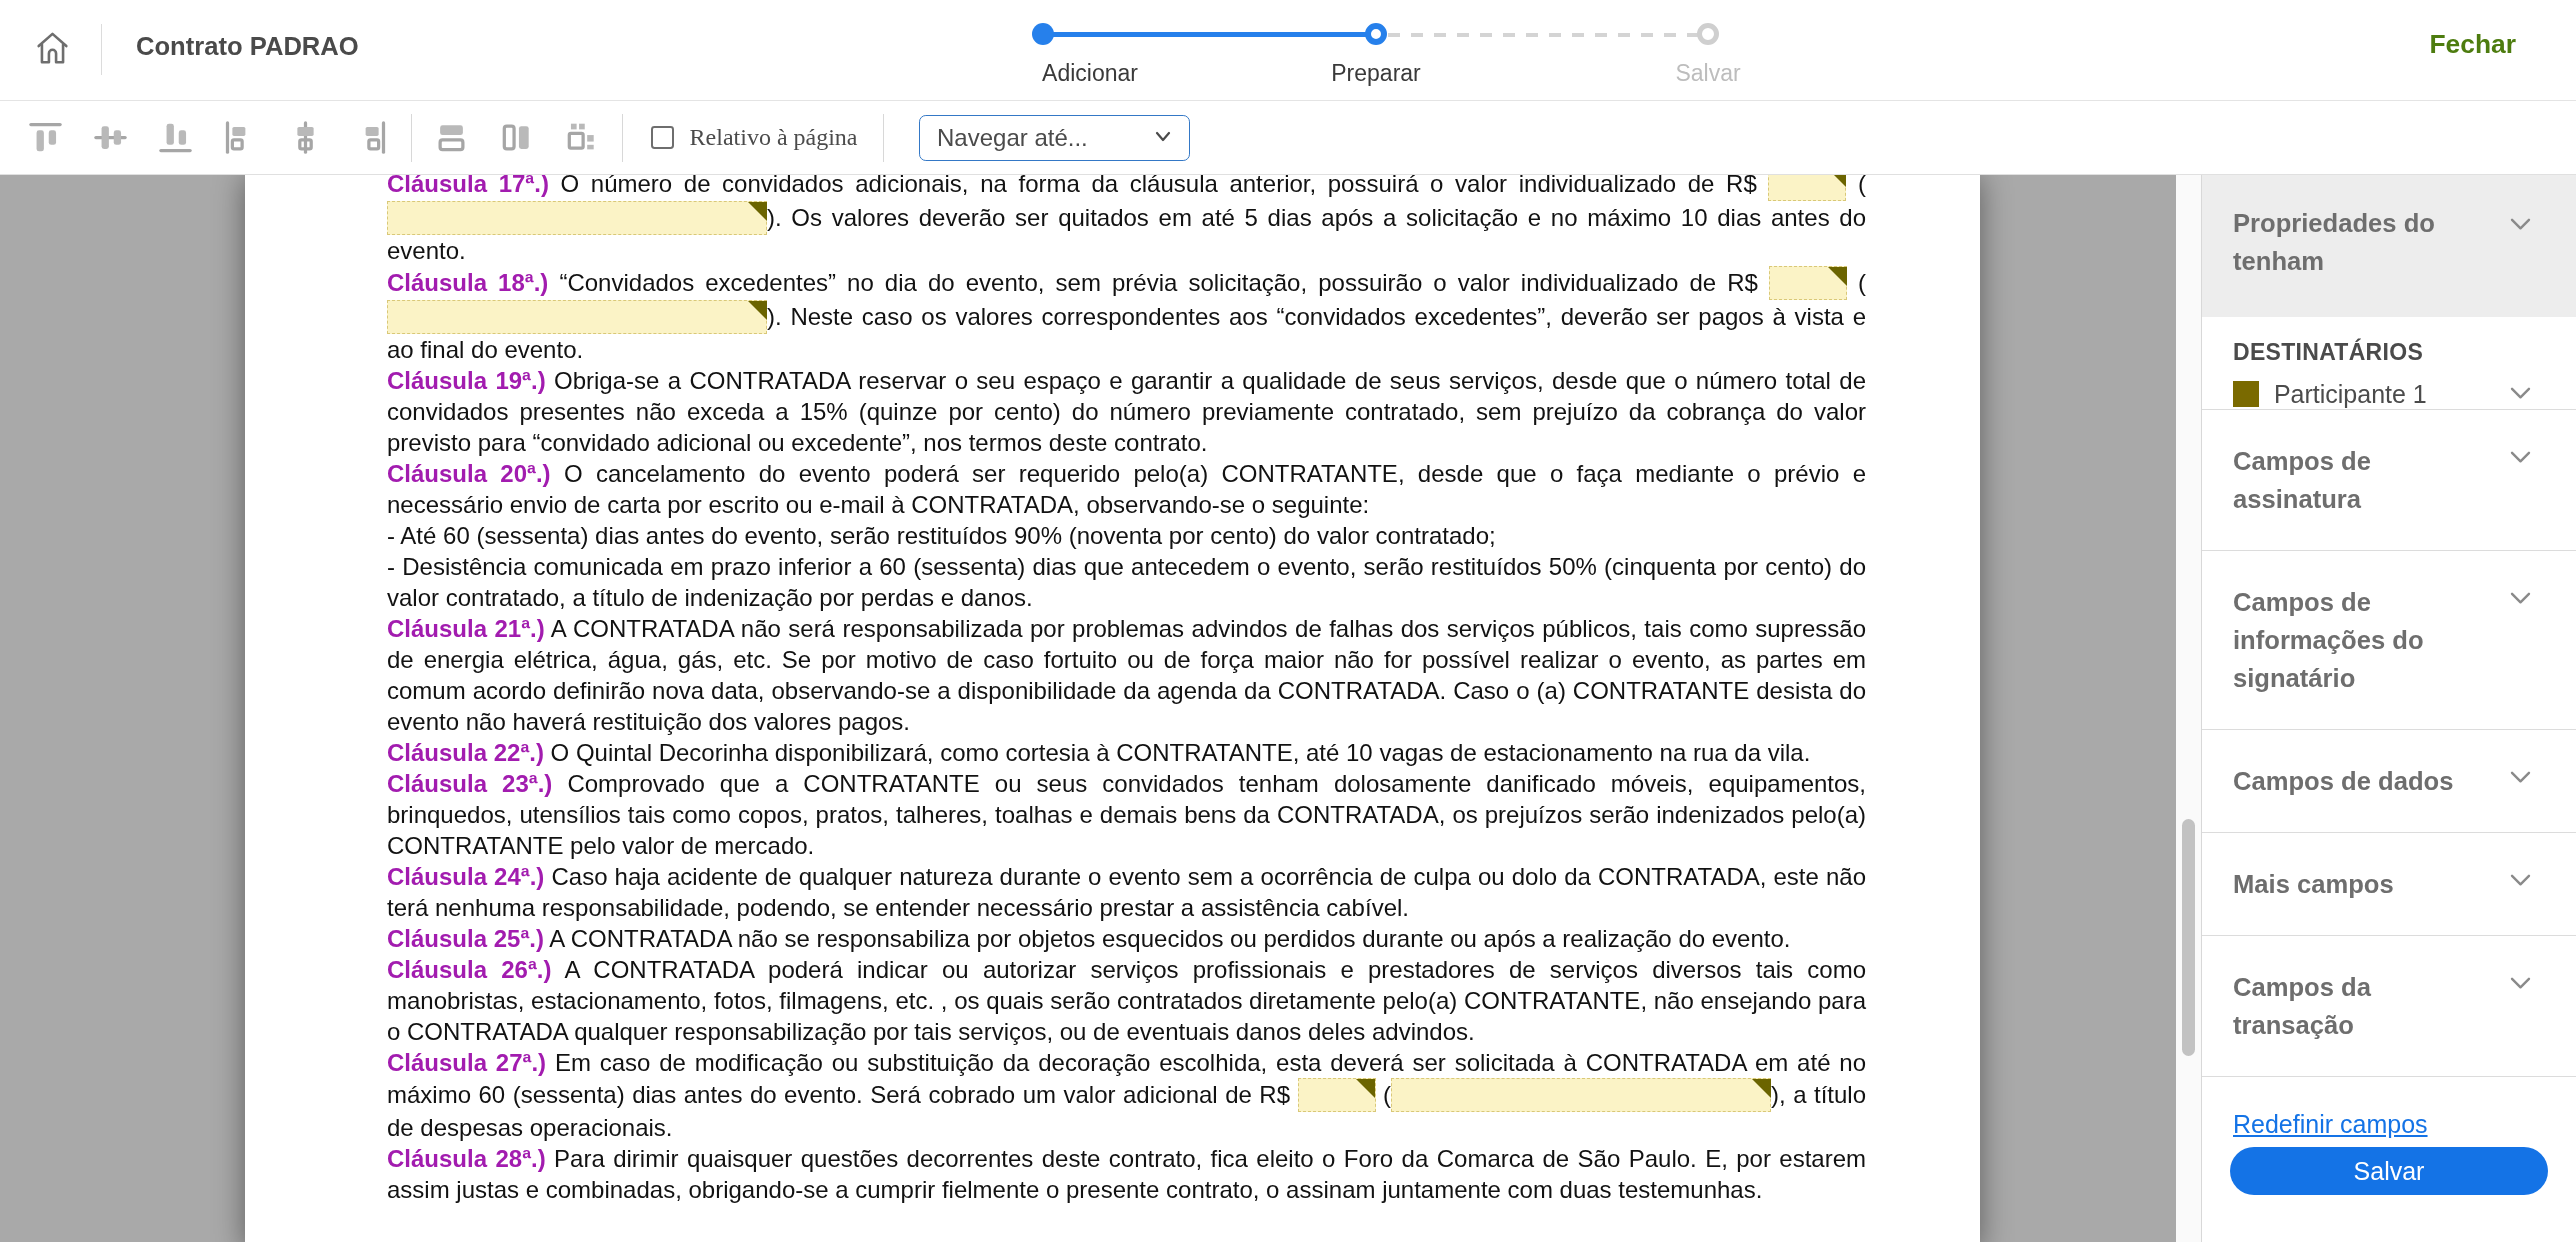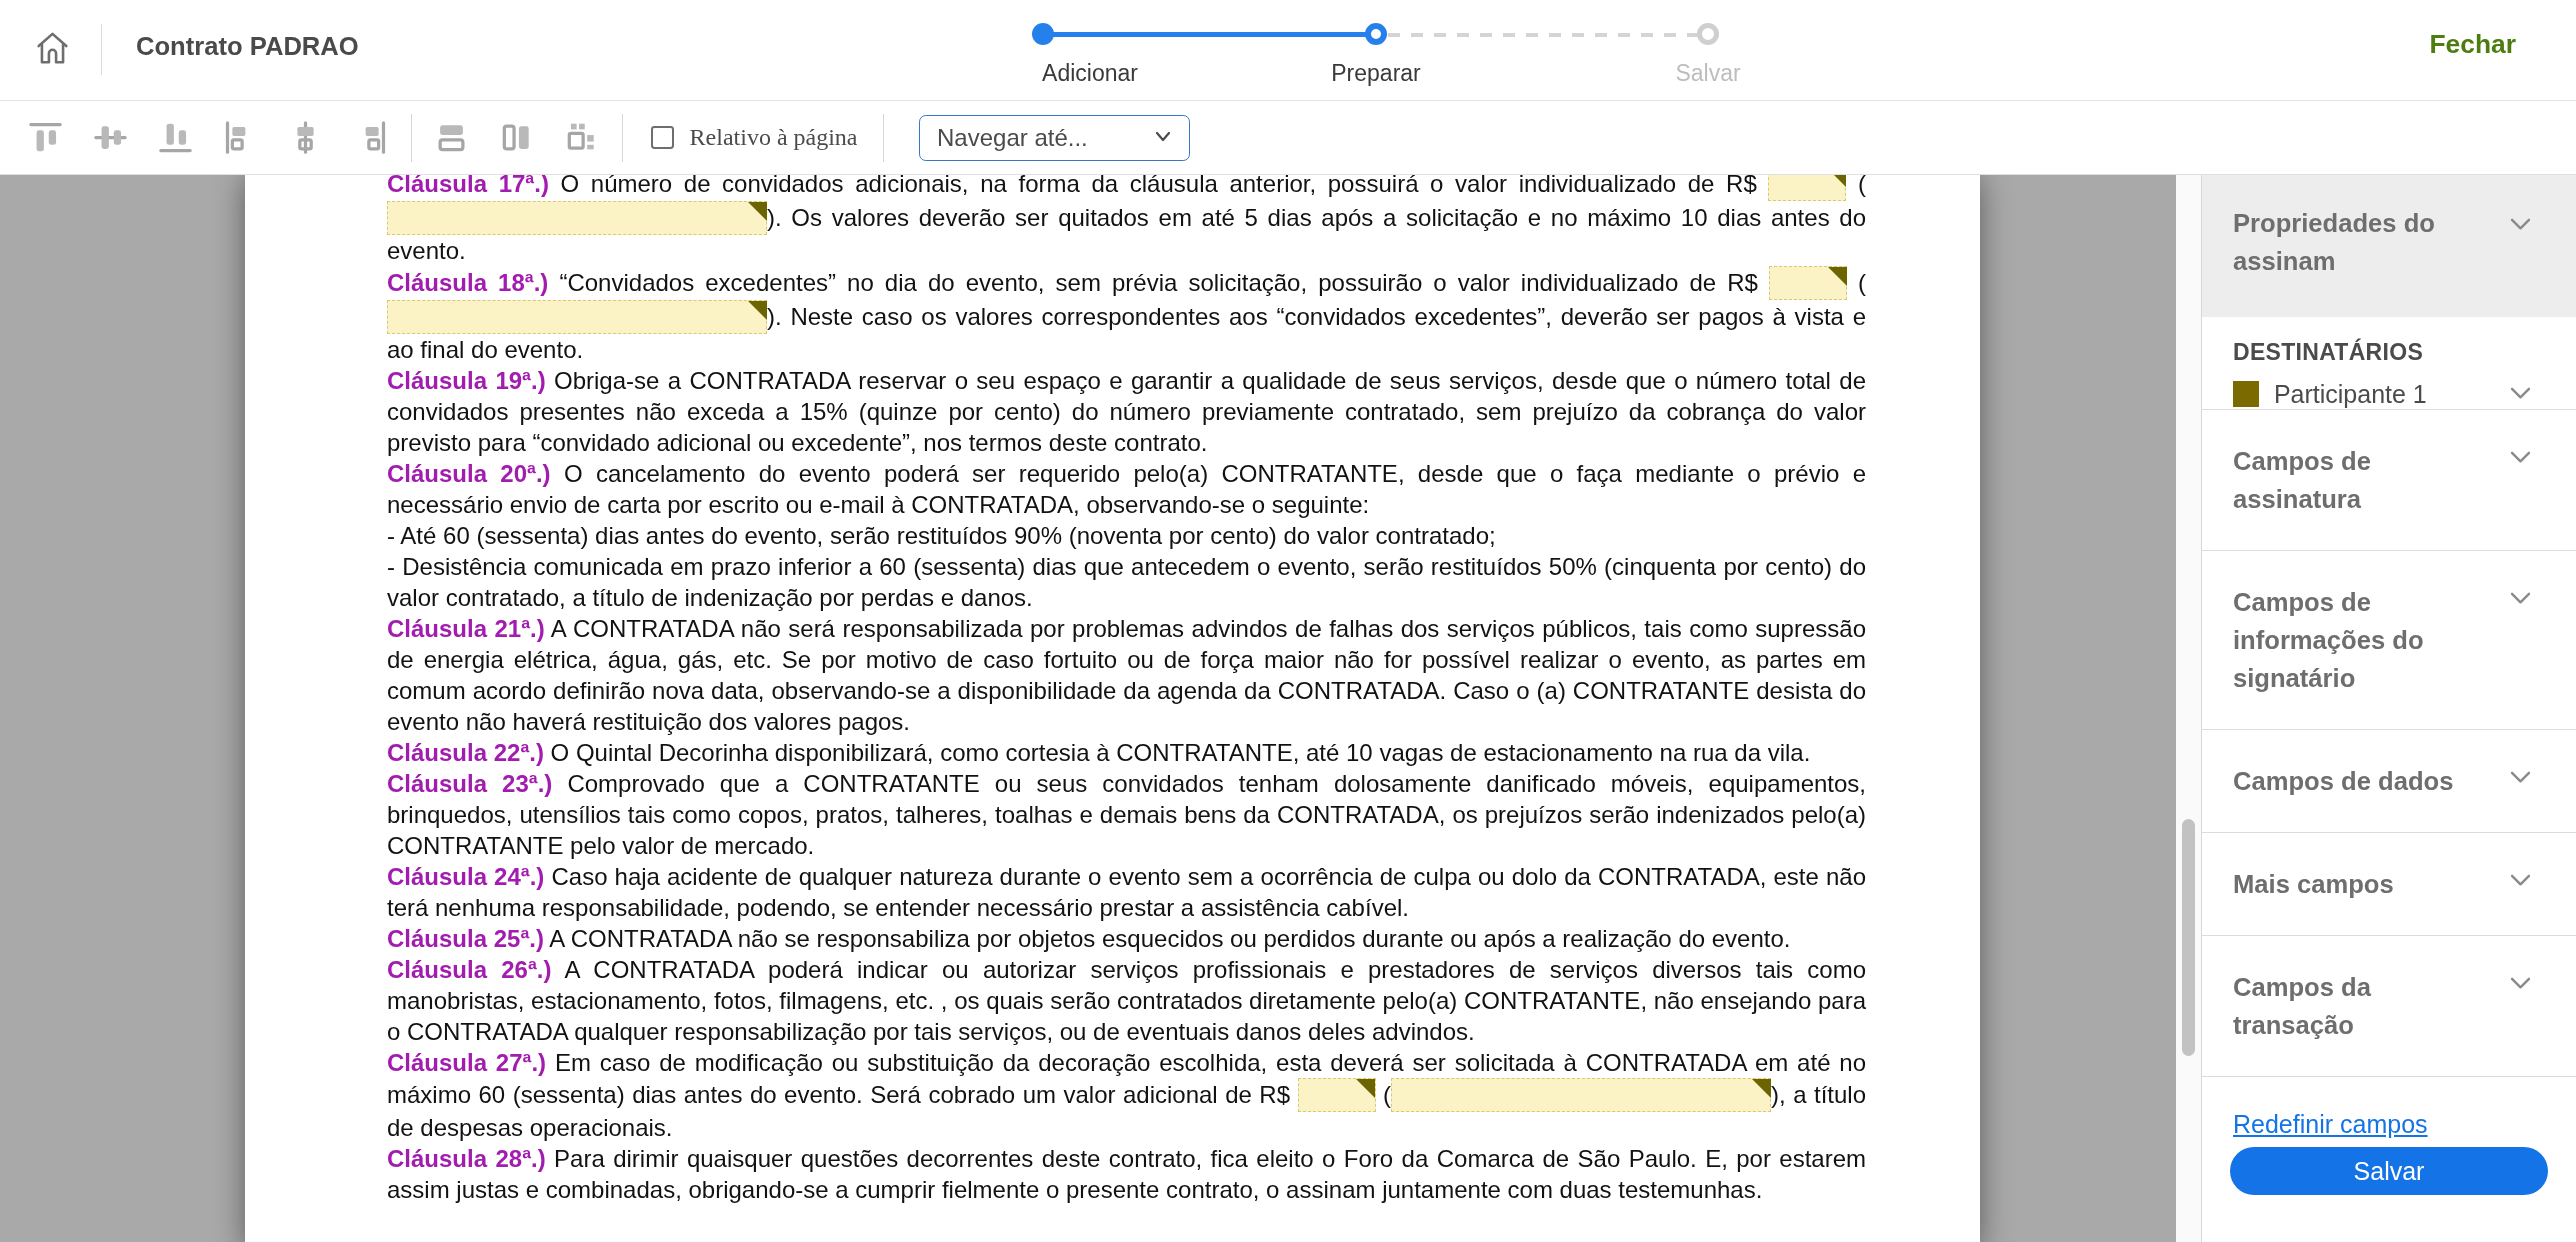--- a/index.html
+++ b/index.html
@@ -193,21 +193,21 @@
         <p class="clause"><b>Cláusula 28ª.)</b> Para dirimir quaisquer questões decorrentes deste contrato, fica eleito o Foro da Comarca de São Paulo. E, por estarem assim justas e combinadas, obrigando-se a cumprir fielmente o presente contrato, o assinam juntamente com duas testemunhas.</p>
       </div>
   </div>
   <div class="scroll-track">
     <div class="scroll-thumb"></div>
   </div>
 </div>
 
 <div class="sidebar">
   <div class="props-header">
-    <div class="side-head">Propriedades do assinam</div>
+    <div class="side-head">Propriedades do tenham</div>
     <span class="chev"><svg width="29" height="29" viewBox="0 0 24 24" fill="none" stroke="#8A8A8A" stroke-width="2" stroke-linecap="round" stroke-linejoin="round">
           <polyline points="5 9 12 16 19 9"></polyline>
         </svg></span>
   </div>
   <div class="dest">
     <div class="dest-heading">DESTINATÁRIOS</div>
     <div class="participant-row">
       <span class="swatch" style="background: rgb(122, 106, 0);"></span>
       <span class="participant-label">Participante 1</span>
       <span class="chev"><svg width="29" height="29" viewBox="0 0 24 24" fill="none" stroke="#8A8A8A" stroke-width="2" stroke-linecap="round" stroke-linejoin="round">

